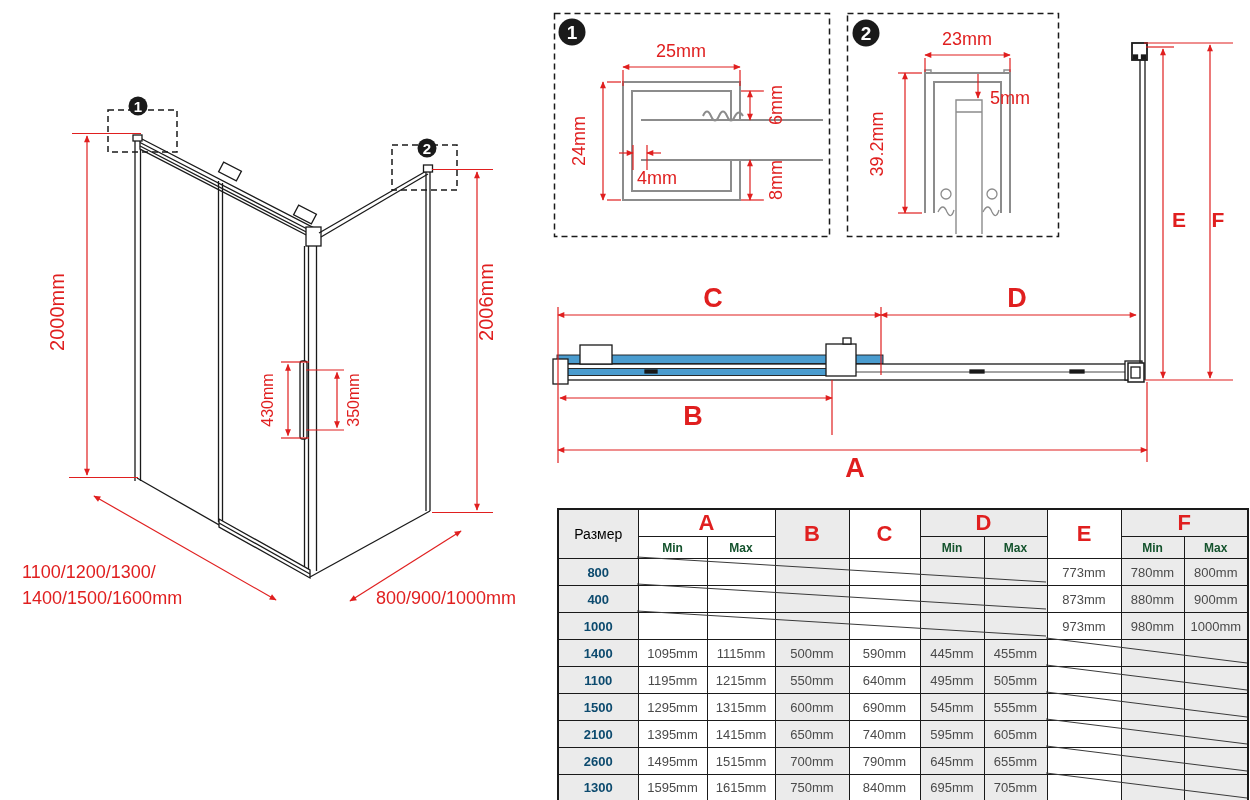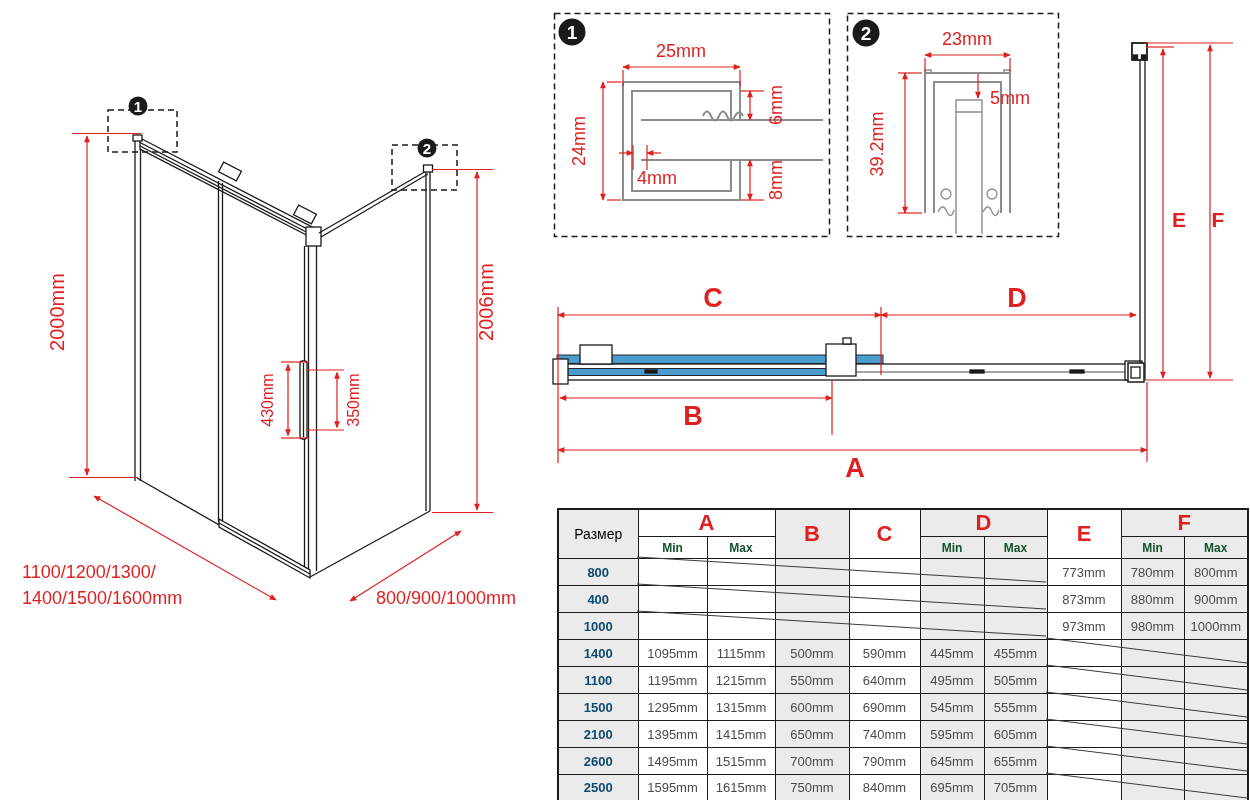--- a/index.html
+++ b/index.html
@@ -370,21 +370,21 @@
           <td class="cw">1515mm</td>
           <td class="cg">700mm</td>
           <td class="cw">790mm</td>
           <td class="cg">645mm</td>
           <td class="cg">655mm</td>
           <td class="cw"></td>
           <td class="cg"></td>
           <td class="cg"></td>
         </tr>
         <tr>
-          <th class="size cg">2500</th>
+          <th class="size cg">1300</th>
           <td class="cw">1595mm</td>
           <td class="cw">1615mm</td>
           <td class="cg">750mm</td>
           <td class="cw">840mm</td>
           <td class="cg">695mm</td>
           <td class="cg">705mm</td>
           <td class="cw"></td>
           <td class="cg"></td>
           <td class="cg"></td>
         </tr>

